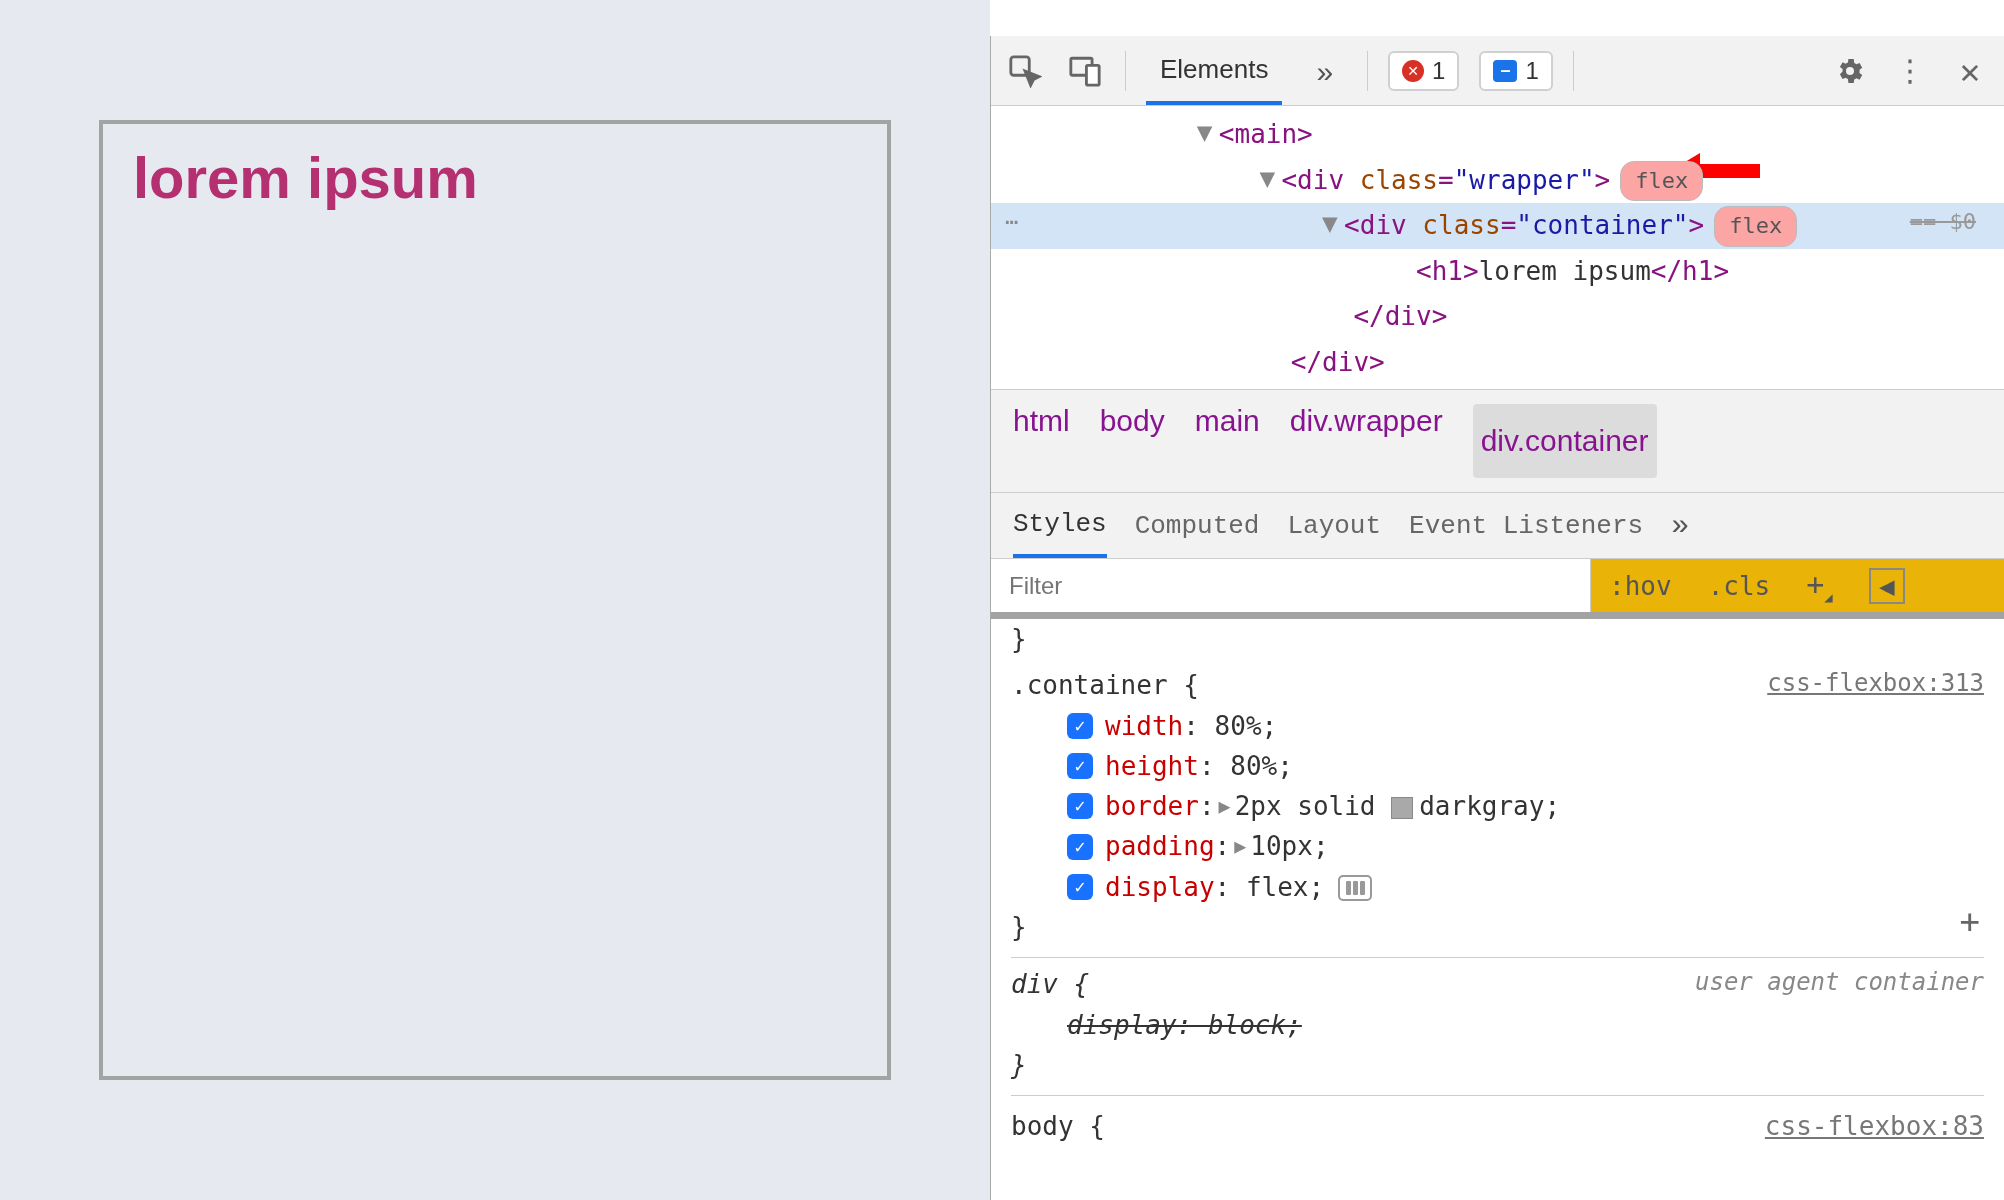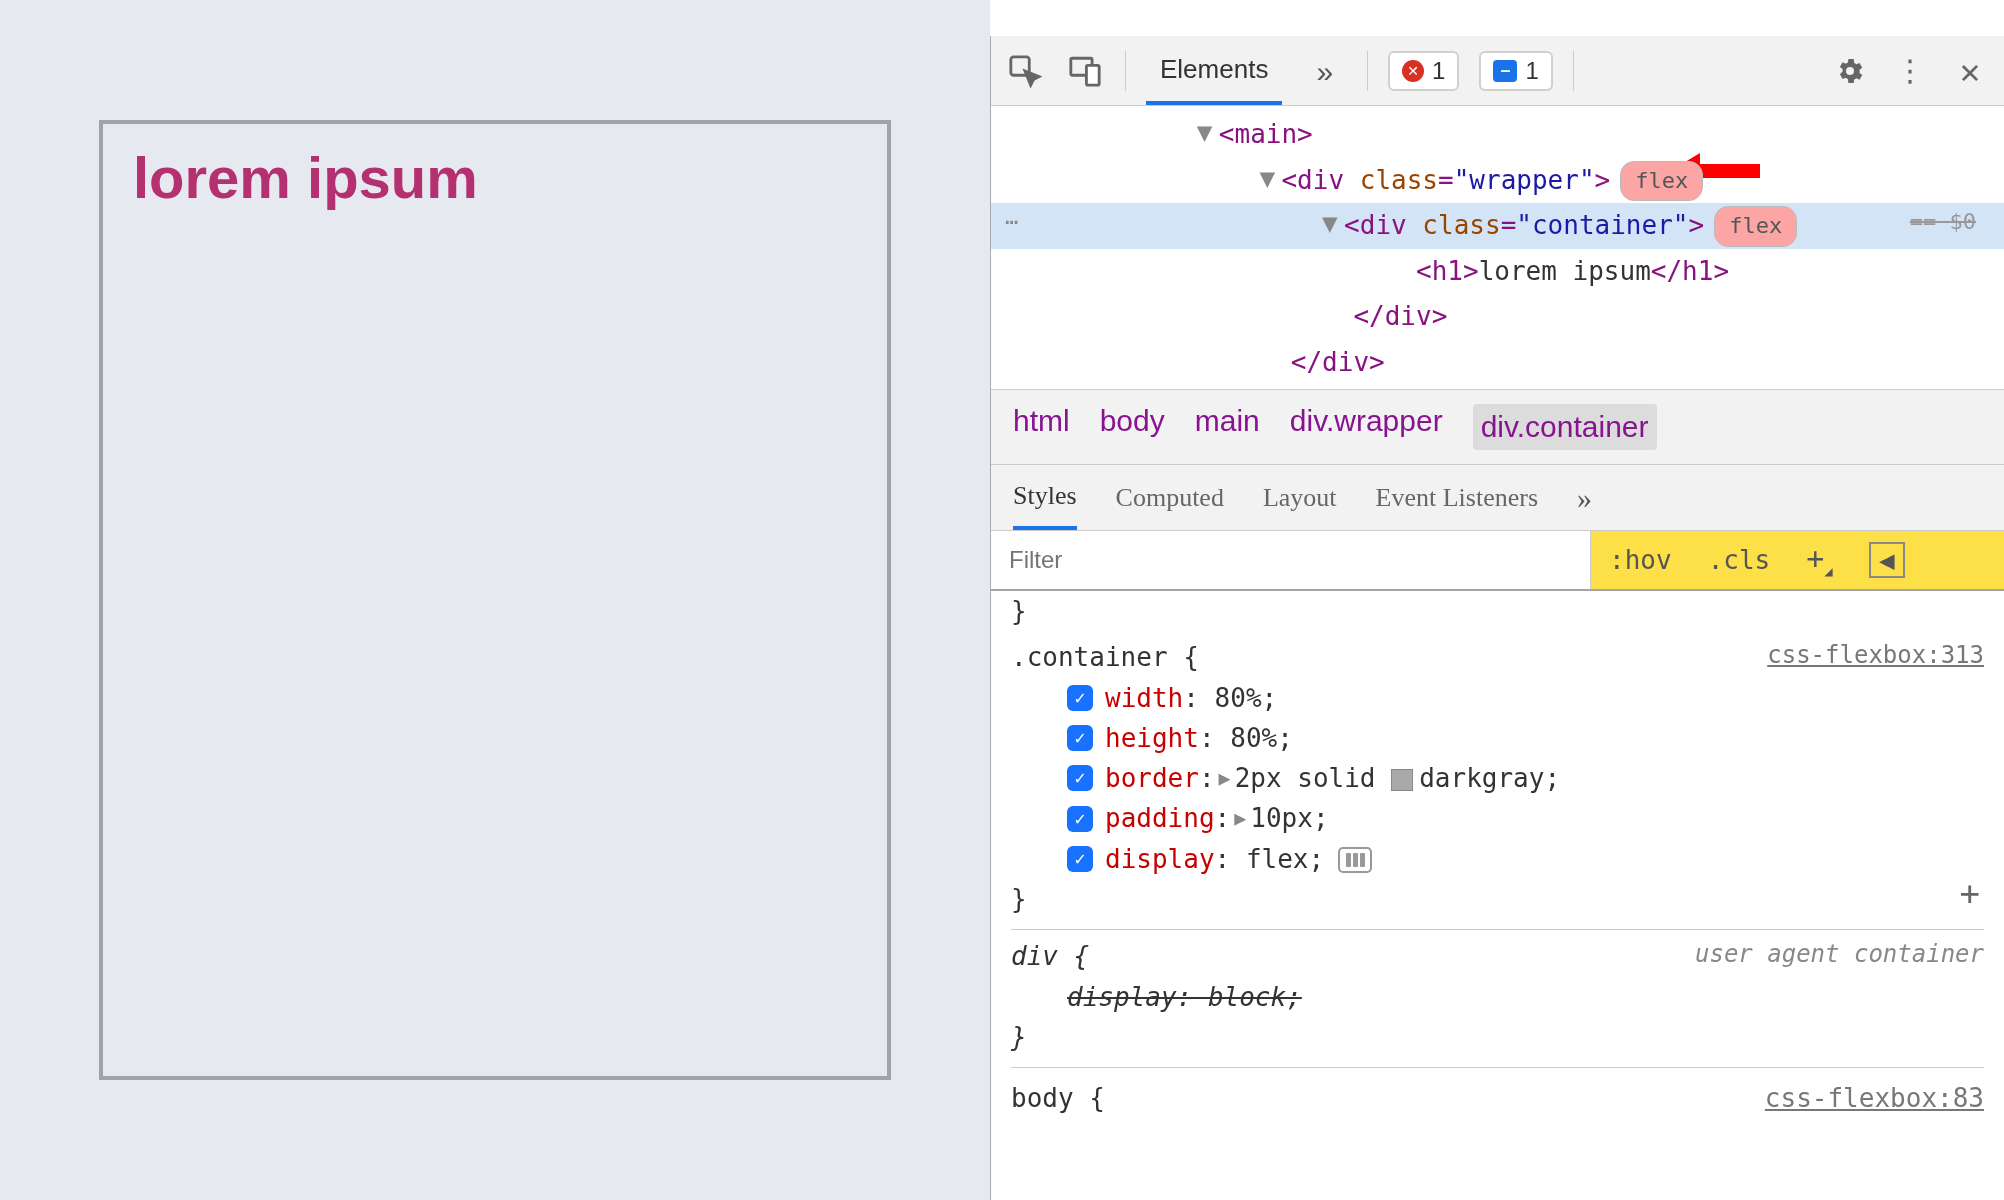--- a/index.html
+++ b/index.html
@@ -138,45 +138,45 @@
   font-family:-apple-system,sans-serif;
   font-size: 30px;
   border-top:1px solid #ccc;
   border-bottom:1px solid #ccc;
   padding: 14px 22px;
   display:flex;
   gap: 30px;
   background:#f2f2f2;
 }
 .breadcrumb span{ color:#881391; }
-.breadcrumb span.sel{ background:#dcdcdc; padding:6px 8px; border-radius:4px;}
+.breadcrumb span.sel{ background:#dcdcdc; padding:20px 8px; border-radius:4px;}
 
 
 .styles-tabs {
   display:flex;
   align-items:center;
-  font-family:Liberation Serif, serif;
+  font-family:Liberation Mono, monospace;
   font-size: 26px;
   border-bottom:1px solid #ccc;
   background:#f2f2f2;
   height: 66px;
   padding: 0 22px;
-  gap: 39px;
+  gap: 28px;
 }
 .styles-tabs .stab{ color:#666; height:100%; display:flex; align-items:center;}
 .styles-tabs .stab.active{ border-bottom:4px solid #1a73e8; color:#333;}
 .styles-tabs .icon-small{ color:#555; }
 
 
 .filter-bar{
   display:flex;
   align-items:center;
-  border-bottom:2px solid #a3a3a3;
+  border-bottom:7px solid #a3a3a3;
   height: 60px;
-  background:#fde047;
+  background:#eab308;
 }
 .filter-input{
   flex:0 0 600px;
   height:100%;
   border:none;
   border-right:1px solid #ccc;
   font-size:24px;
   font-family:-apple-system,sans-serif;
   padding: 0 18px;
   color:#999;

